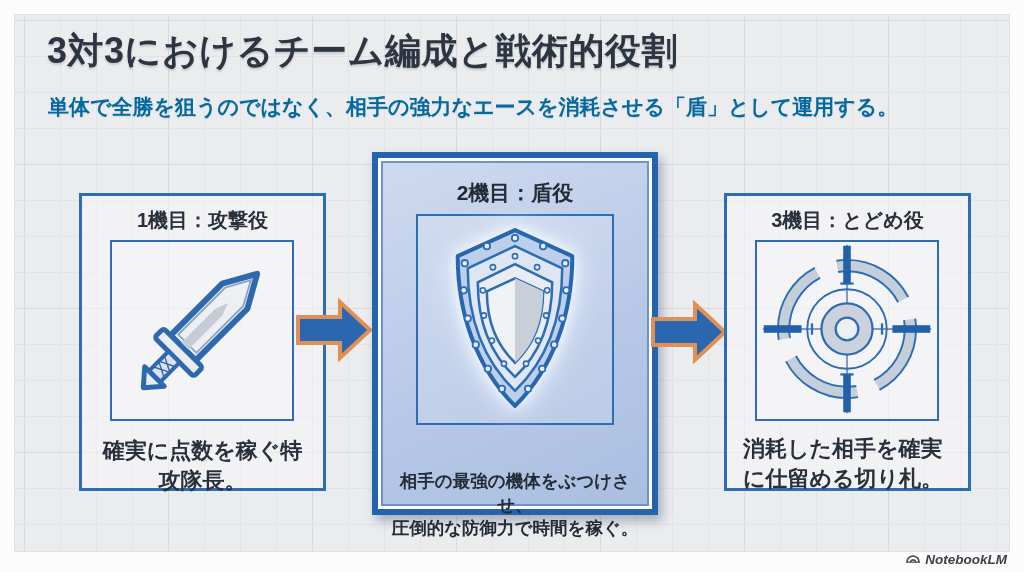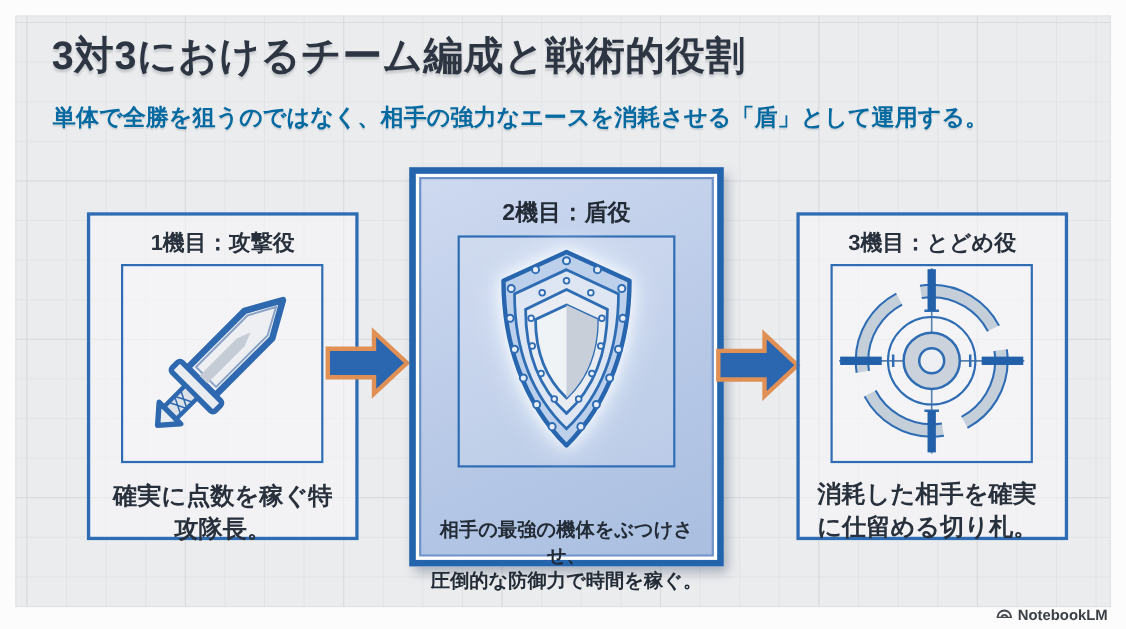--- a/index.html
+++ b/index.html
@@ -77,21 +77,21 @@
   .arrow { position:absolute; width:80px; height:66px; }
   .arrow-1 { left:294px; top:297px; }
   .arrow-2 { left:649px; top:299px; }
 
   .shield-svg { filter:drop-shadow(0 0 7px rgba(255,255,255,.95)) drop-shadow(0 0 15px rgba(235,245,255,.8)); }
 
   .footer {
     position:absolute; right:17px; top:550px; height:18px;
     display:flex; align-items:center; gap:4px;
   }
-  .footer .brand { font-size:13.5px; font-weight:bold; color:#3b4046; }
+  .footer .brand { font-size:13.5px; font-weight:bold; color:#3b4046;font-style:italic; }
 </style>
 </head>
 <body>
 
 <div class="page">
   <div class="panel"></div>
 
   <div class="title">3対3におけるチーム編成と戦術的役割</div>
   <div class="subtitle">単体で全勝を狙うのではなく、相手の強力なエースを消耗させる「盾」として運用する。</div>
 

